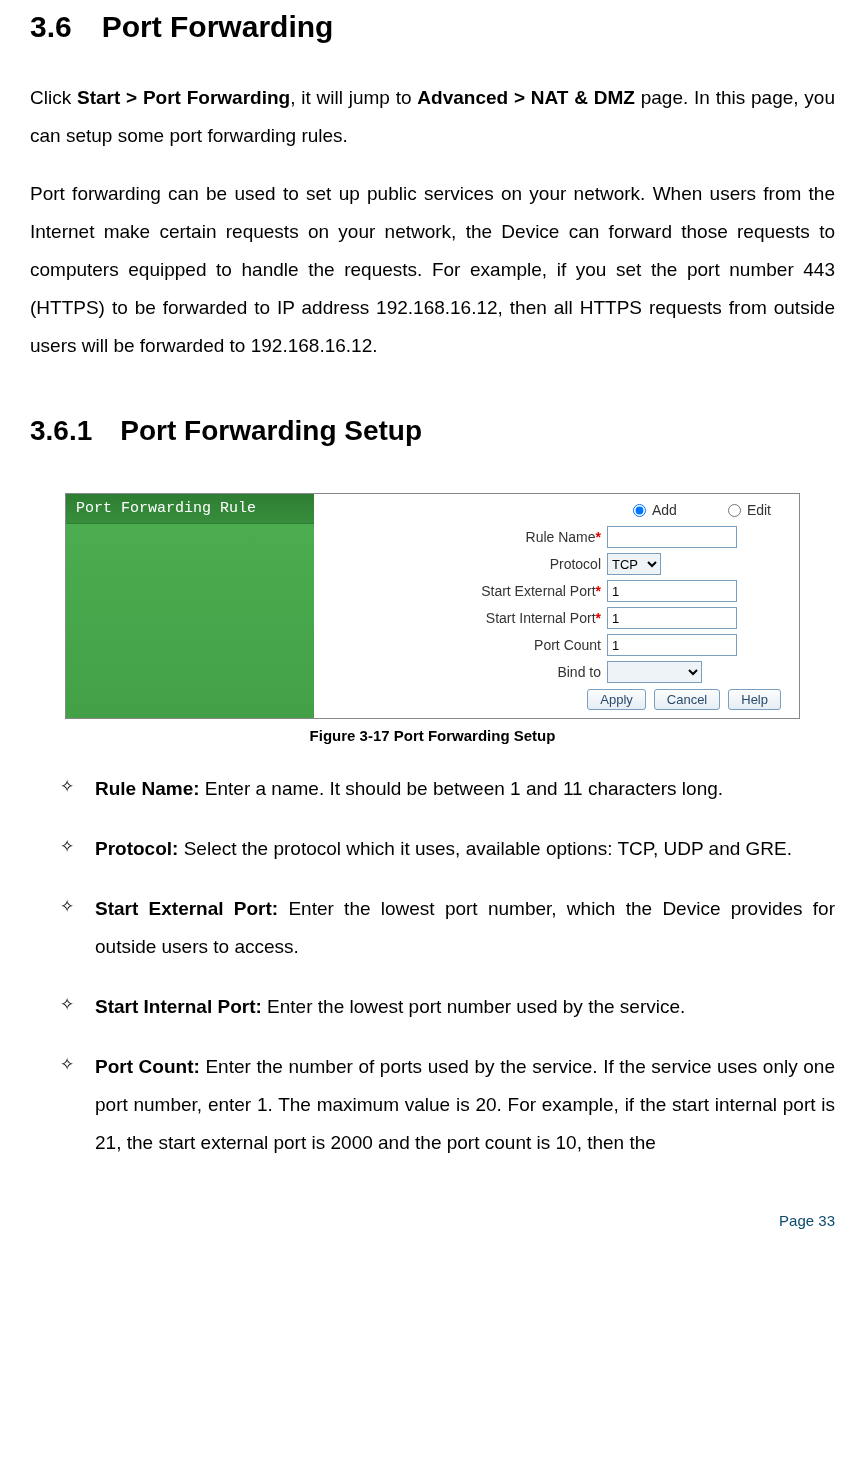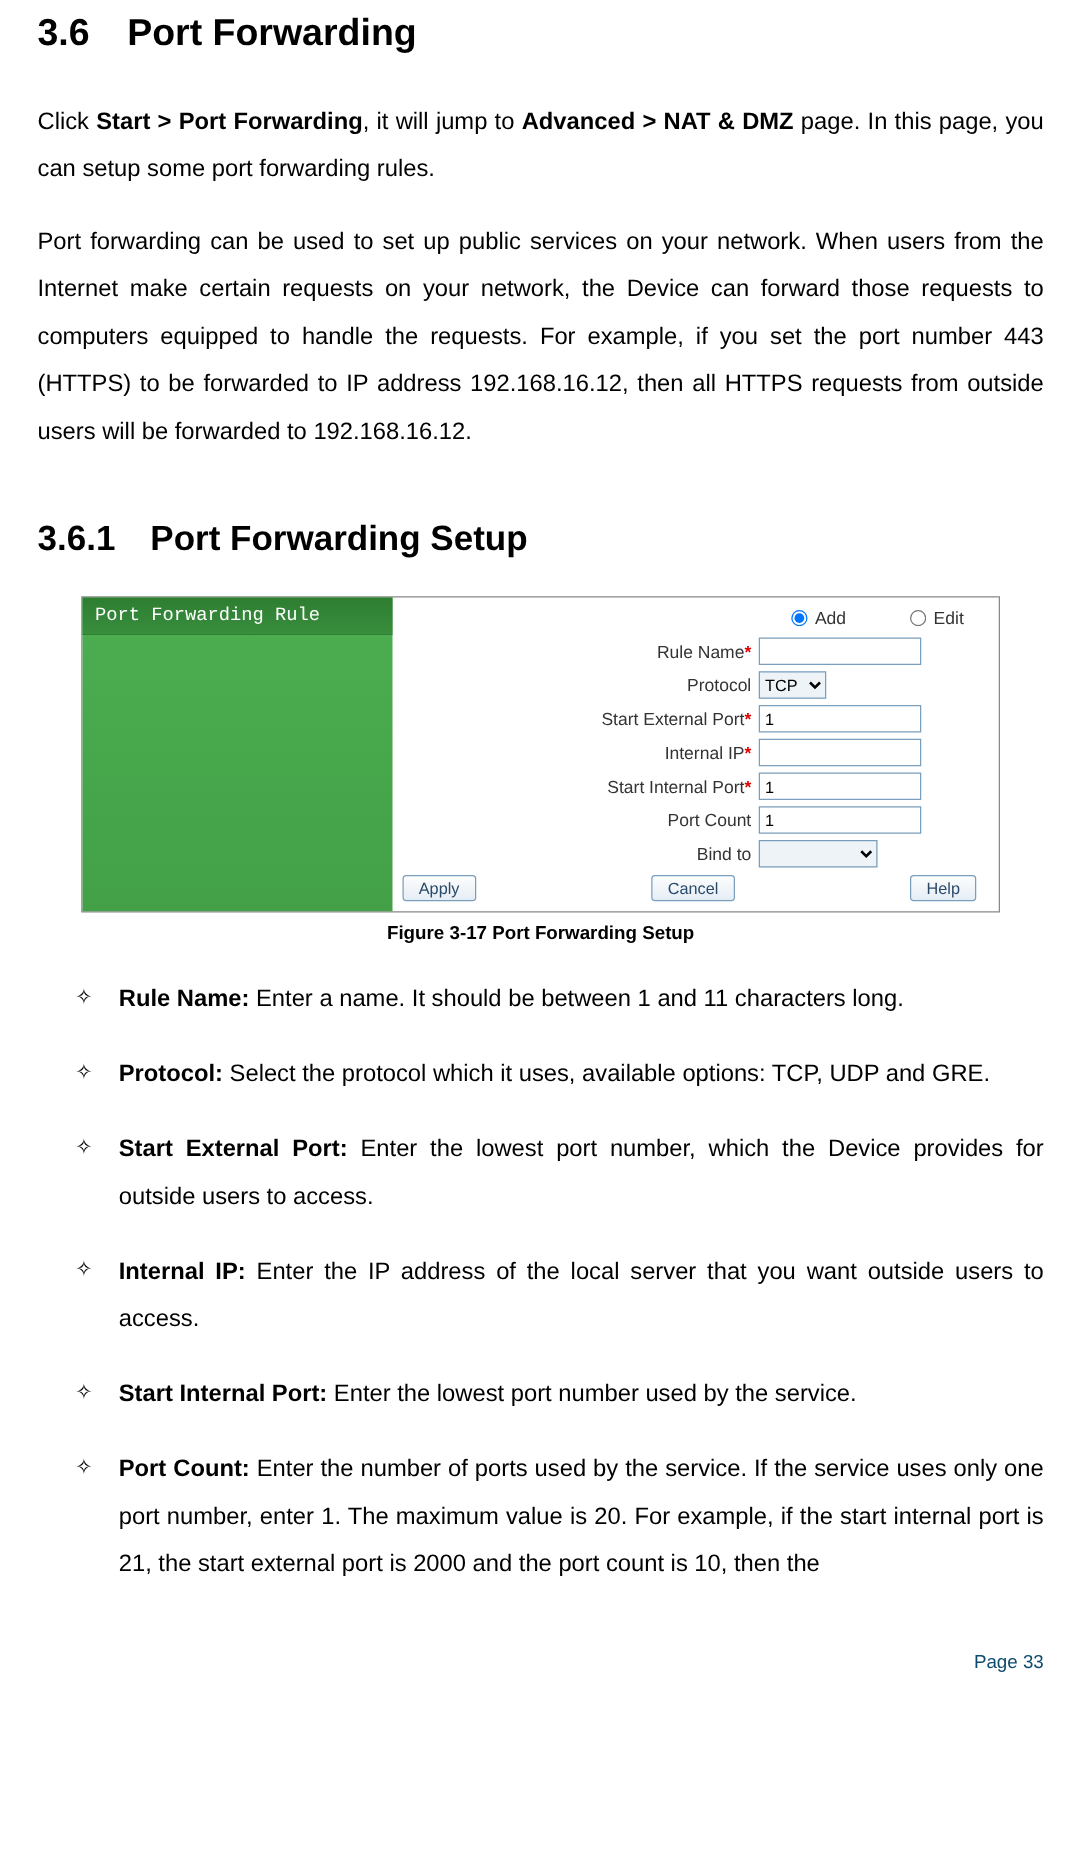--- a/index.html
+++ b/index.html
@@ -14,21 +14,21 @@
     h1 {
       font-size: 30px;
       font-weight: bold;
       margin-top: 10px;
       margin-bottom: 35px;
     }
     h2 {
       font-size: 28px;
       font-weight: bold;
       margin-top: 50px;
-      margin-bottom: 30px;
+      margin-bottom: 46px;
     }
     .para {
       font-size: 19px;
       line-height: 2.0;
       text-align: justify;
       margin-bottom: 20px;
     }
     .bold { font-weight: bold; }
     .screenshot-container {
       display: flex;
@@ -99,21 +99,21 @@
       width: 54px;
       height: 22px;
       border: 1px solid #7a9ebd;
       font-size: 13px;
       background: #eef3f8;
     }
     .form-select.wide { width: 95px; background: #eef3f8; }
     .btn-row {
       display: flex;
       gap: 8px;
-      justify-content: space-between;
+      justify-content: flex-end;
       padding-right: 10px;
       margin-top: 6px;
     }
     .btn {
       border: 1px solid #7a9ebd;
       background: linear-gradient(#fdfdfd, #e5edf5);
       border-radius: 3px;
       padding: 2px 12px;
       font-size: 13px;
       color: #2a4a6a;
@@ -190,24 +190,20 @@
         <div class="form-label">Protocol</div>
         <select class="form-select">
           <option>TCP</option>
         </select>
       </div>
       <div class="form-row">
         <div class="form-label"><span>Start External Port</span><span class="req">*</span></div>
         <input class="form-input" value="1" style="">
       </div>
       <div class="form-row">
-        <div class="form-label"><span>Internal IP</span><span class="req">*</span></div>
-        <input class="form-input" value="" style="">
-      </div>
-      <div class="form-row">
         <div class="form-label"><span>Start Internal Port</span><span class="req">*</span></div>
         <input class="form-input" value="1" style="">
       </div>
       <div class="form-row">
         <div class="form-label">Port Count</div>
         <input class="form-input" value="1" style="">
       </div>
       <div class="form-row">
         <div class="form-label">Bind to</div>
         <select class="form-select wide">
@@ -223,18 +219,17 @@
     </div>
   </div>
 </div>
 
 <div class="caption">Figure 3-17 Port Forwarding Setup</div>
 
 <ul class="bullet-list">
   <li><span class="bold">Rule Name:</span><span> Enter a name. It should be between 1 and 11 characters long.</span></li>
   <li><span class="bold">Protocol:</span><span> Select the protocol which it uses, available options: TCP, UDP and GRE.</span></li>
   <li><span class="bold">Start External Port:</span><span> Enter the lowest port number, which the Device provides for outside users to access.</span></li>
-  <li><span class="bold">Internal IP:</span><span> Enter the IP address of the local server that you want outside users to access.</span></li>
   <li><span class="bold">Start Internal Port:</span><span> Enter the lowest port number used by the service.</span></li>
   <li><span class="bold">Port Count:</span><span> Enter the number of ports used by the service. If the service uses only one port number, enter 1. The maximum value is 20. For example, if the start internal port is 21, the start external port is 2000 and the port count is 10, then the</span></li>
 </ul>
 
 <div class="footer">Page 33</div>
 
 </body></html>

